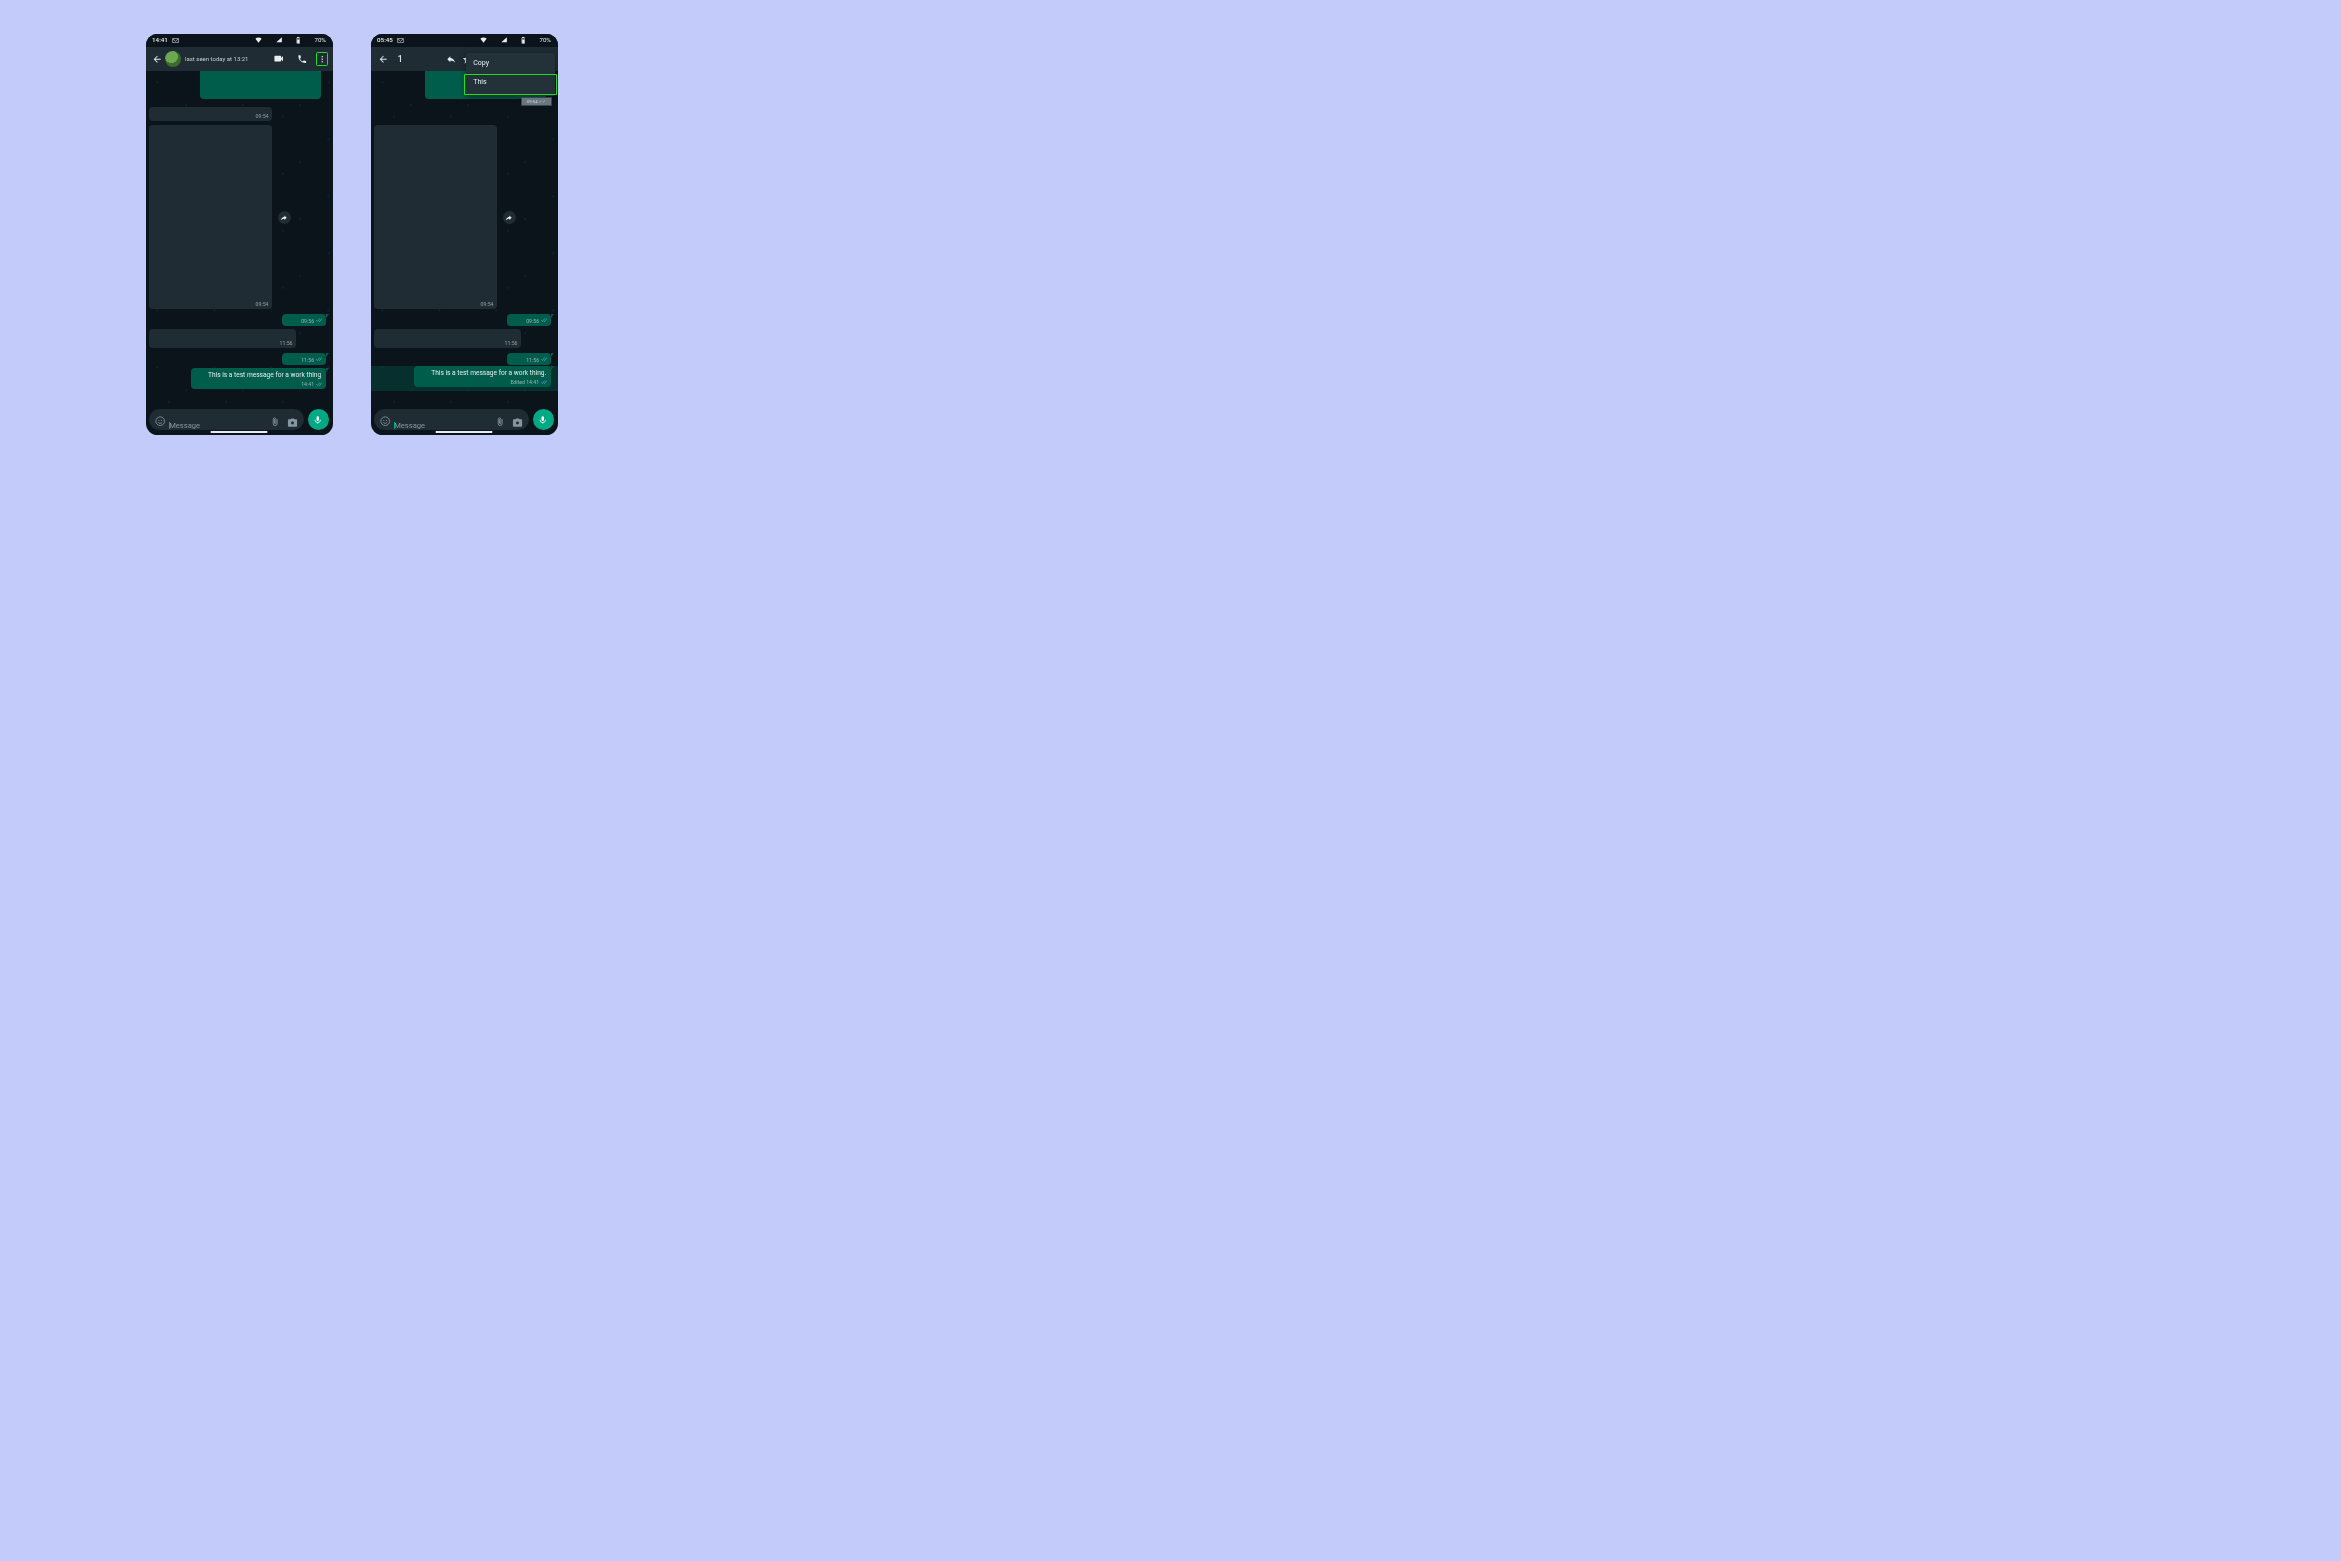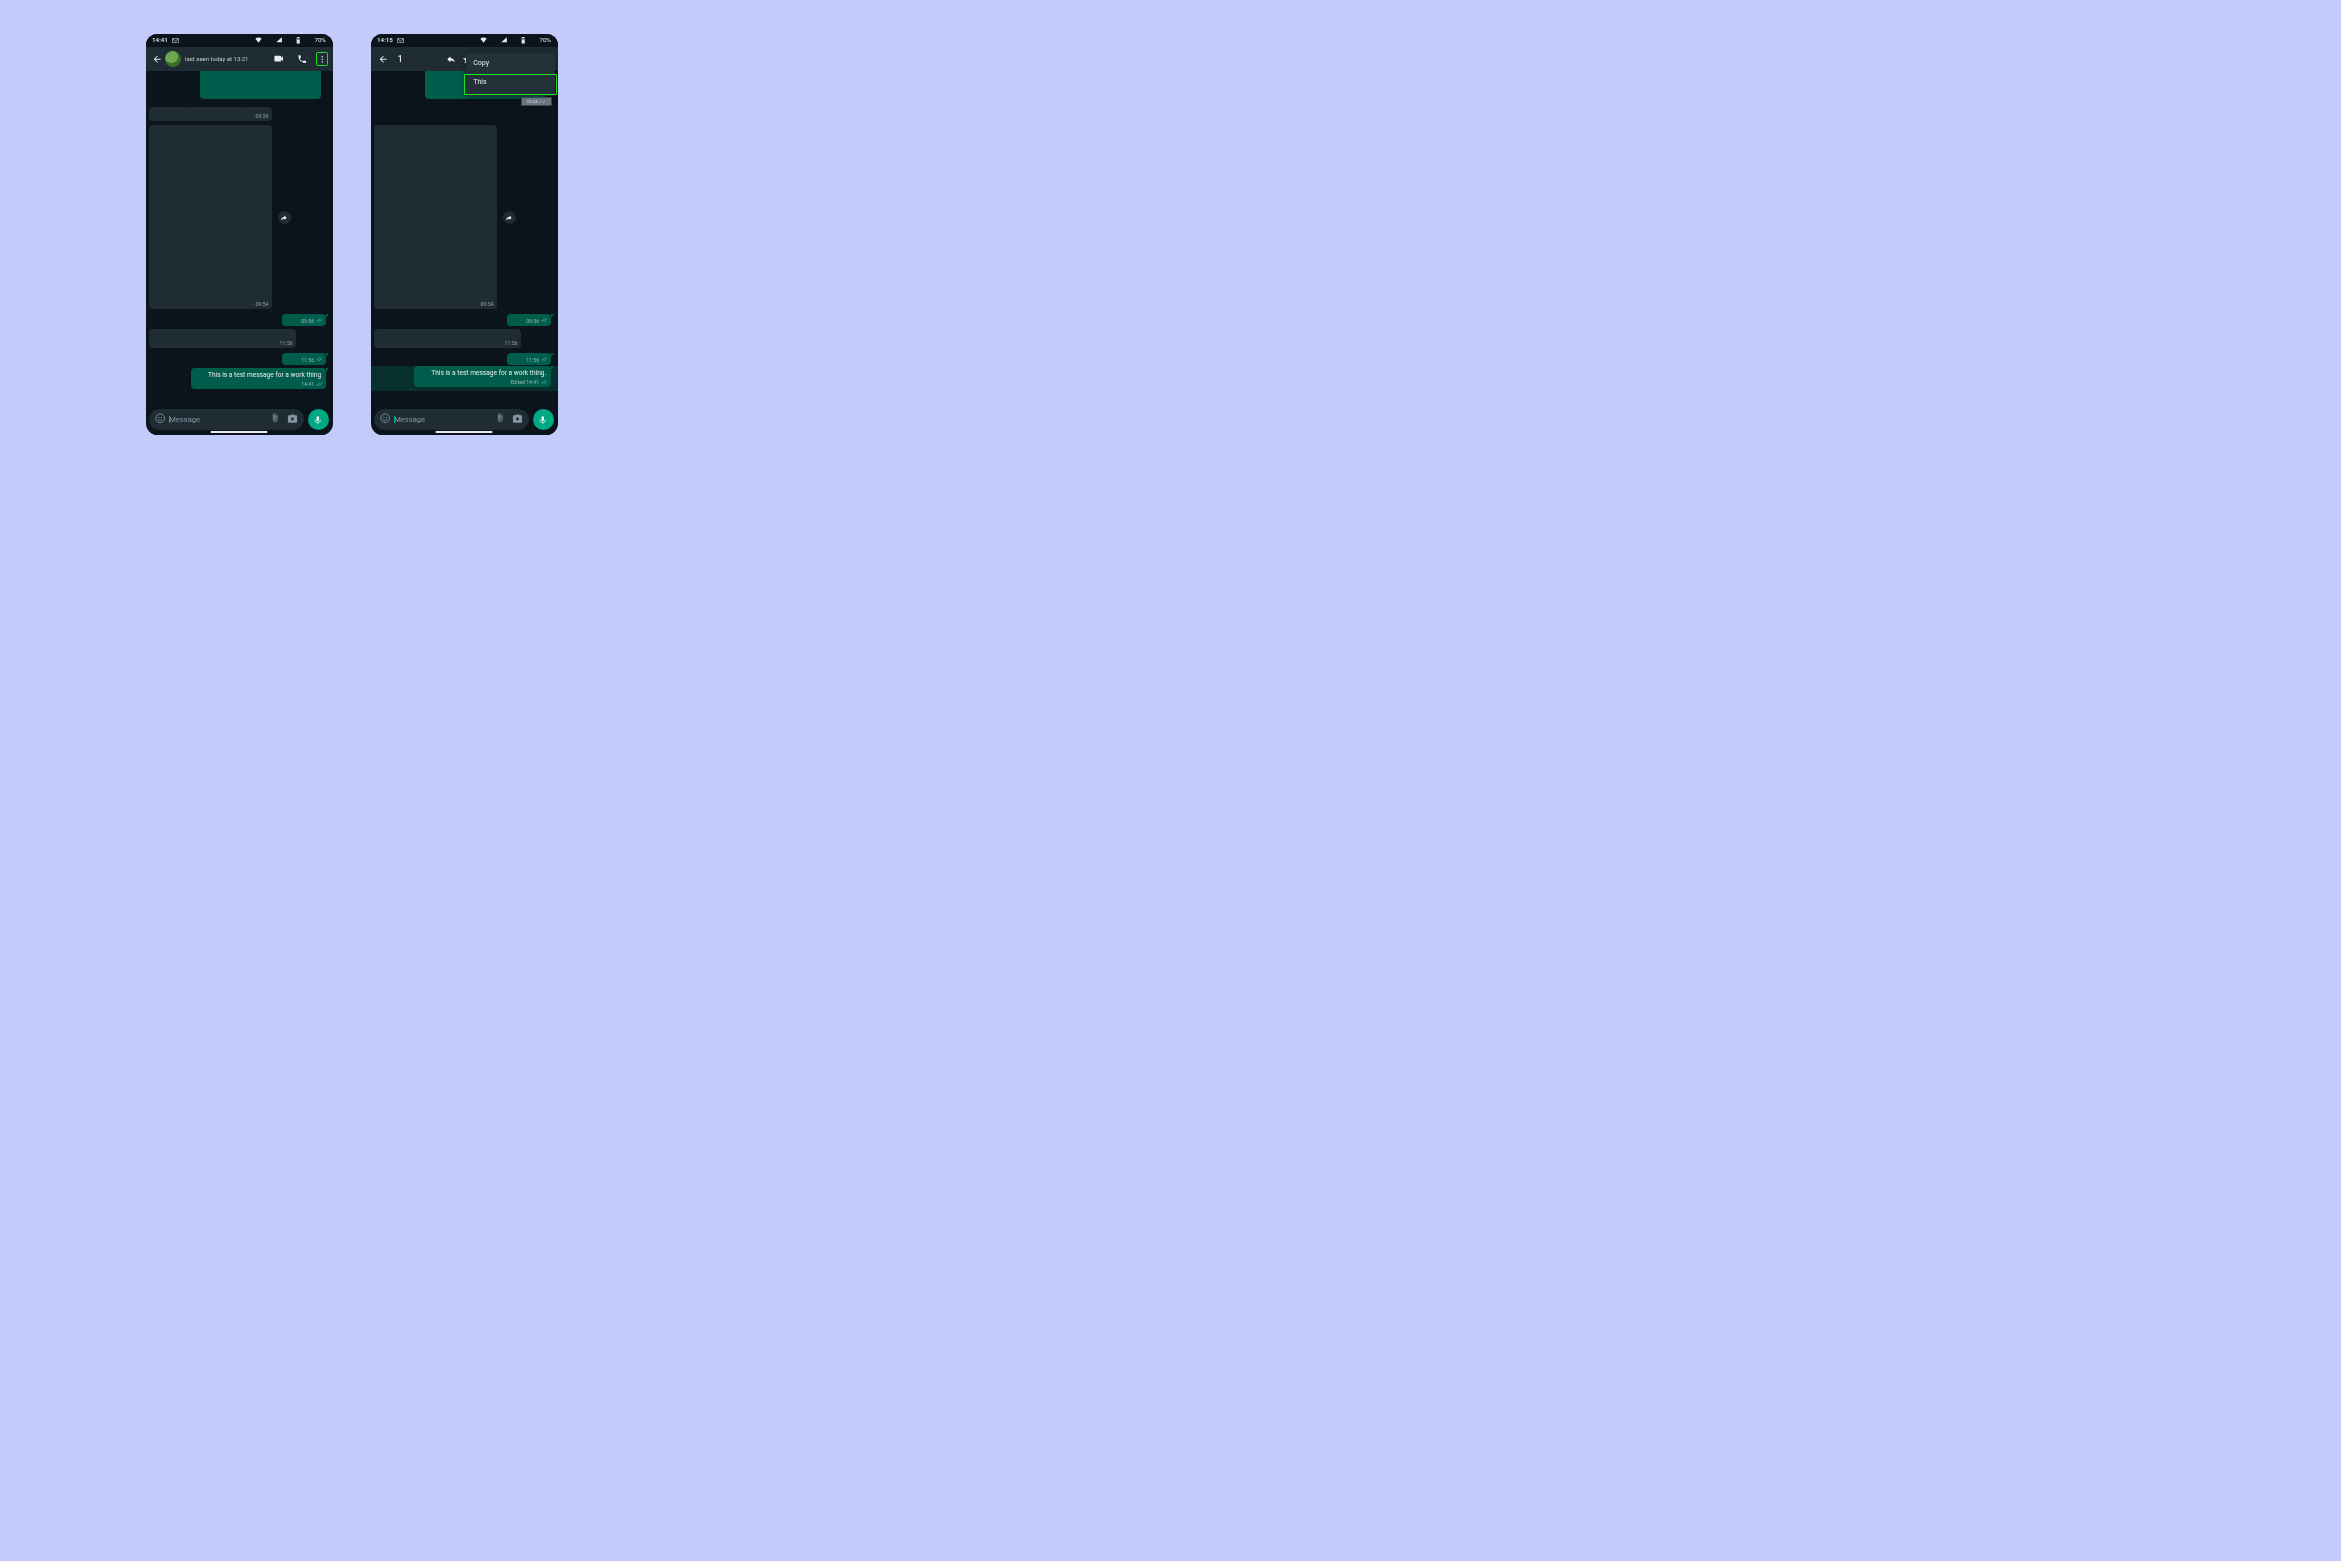--- a/index.html
+++ b/index.html
@@ -100,21 +100,21 @@
     color:#e9edef;
   }
   .inputbar {
     height: 26.5px;
     display:flex; align-items:center; gap:3.8px;
     padding: 0 3.8px 3.8px 3.8px;
     background: transparent;
   }
   .textfield {
     flex:1; height:21px; background:#1f2c34; border-radius:10.4px;
-    display:flex; align-items:center; padding:0 3.8px; color:#8696a0;
+    display:flex; align-items:flex-end; padding:0 3.8px; color:#8696a0;
   }
   .textfield .emoji { padding:1.9px; color:#8696a0; }
   .textfield .ph { flex:1; font-size:7.6px; color:#8696a0; margin-left:1.9px; position:relative; }
   .textfield .cursor {
     position:absolute; left:0; top:0.9px; bottom:0.9px; width:0.7px; background:#00a884;
   }
   .textfield .trail { display:flex; gap:6.6px; color:#8696a0; padding-right:1.9px; }
   .micbtn {
     width:21px; height:21px; border-radius:50%; background:#00a884;
     display:flex; align-items:center; justify-content:center; color:#fff;
@@ -303,21 +303,21 @@
         </svg>
     </div>
   </div>
 
   <div class="nav-pill"></div>
 </div>
 
 <div class="phone">
 
   <div class="statusbar">
-    <span class="time">14:15</span>
+    <span class="time">05:45</span>
     <span class="sb-gmail sb-icon">
       <svg width="7" height="5.2" viewBox="0 0 24 18" fill="none" stroke="currentColor" stroke-width="2">
           <path d="M2 2h20v14H2z"></path>
           <path d="M2 3l10 8 10-8"></path>
         </svg>
     </span>
     <div class="sb-right">
       <span class="sb-icon">
           <svg width="7" height="5.7" viewBox="0 0 24 20" fill="currentColor">
             <path d="M12 20l11-14C17 0 7 0 1 6l11 14z"></path>

